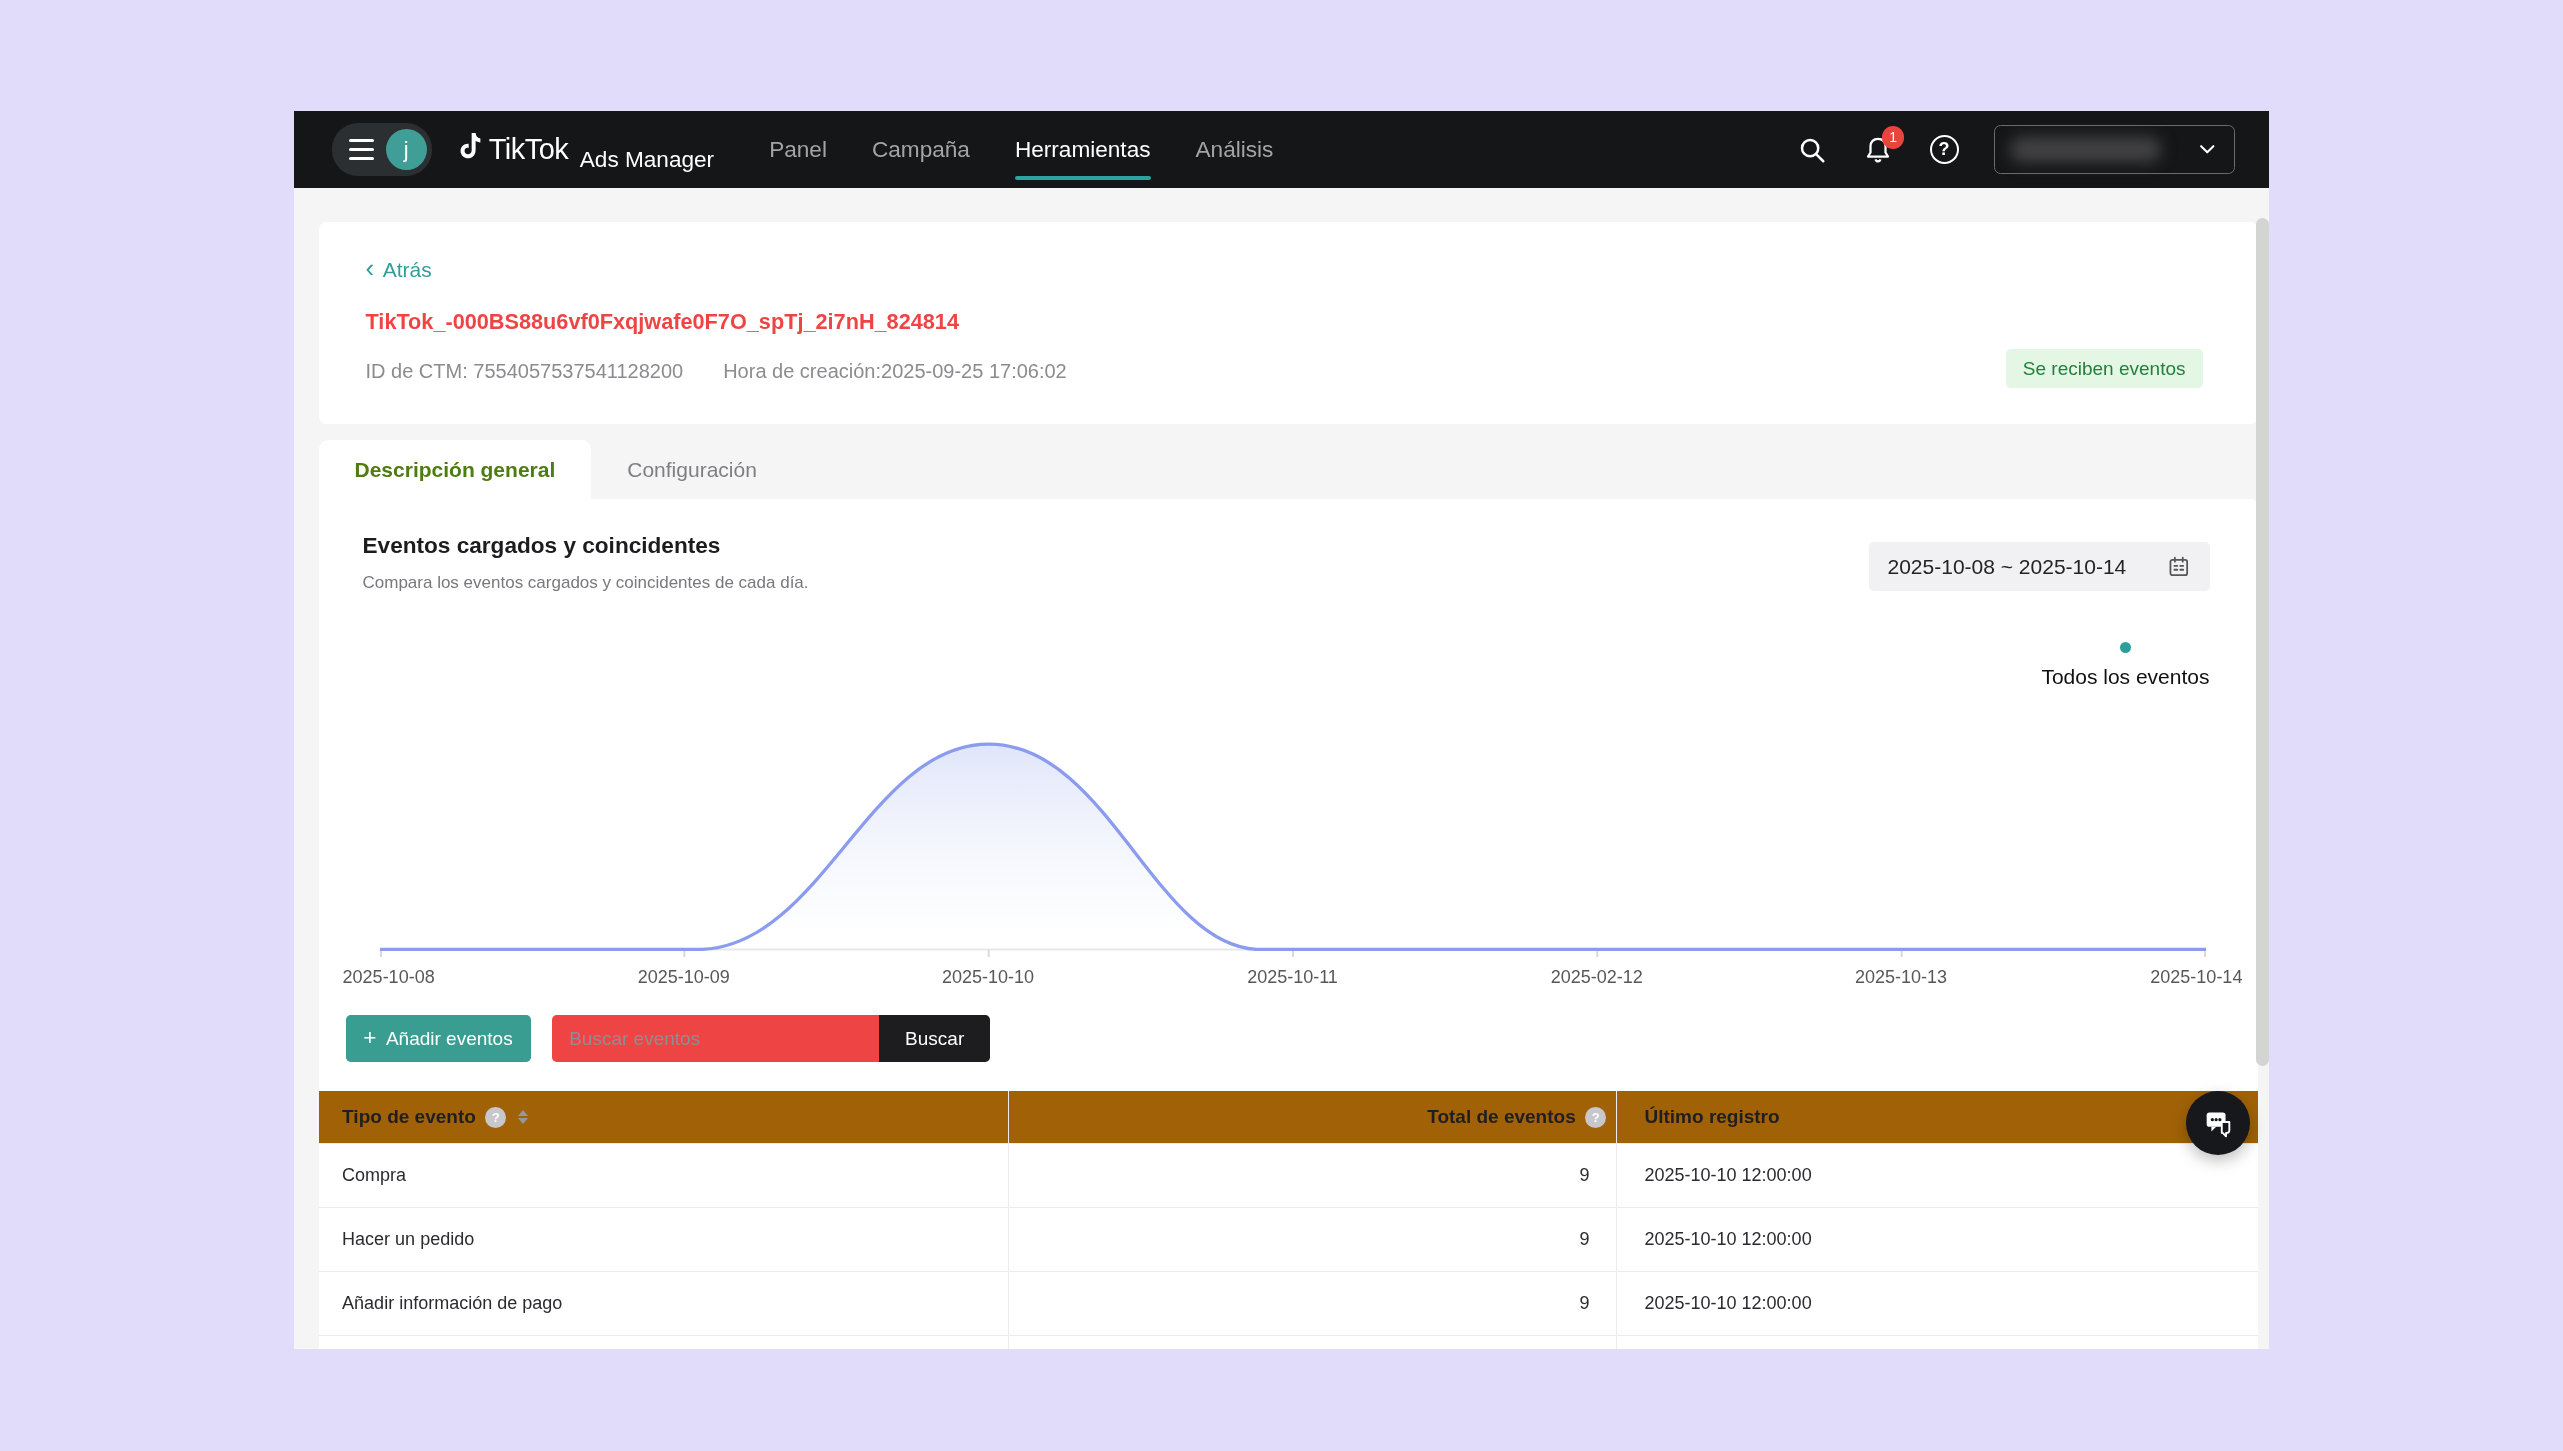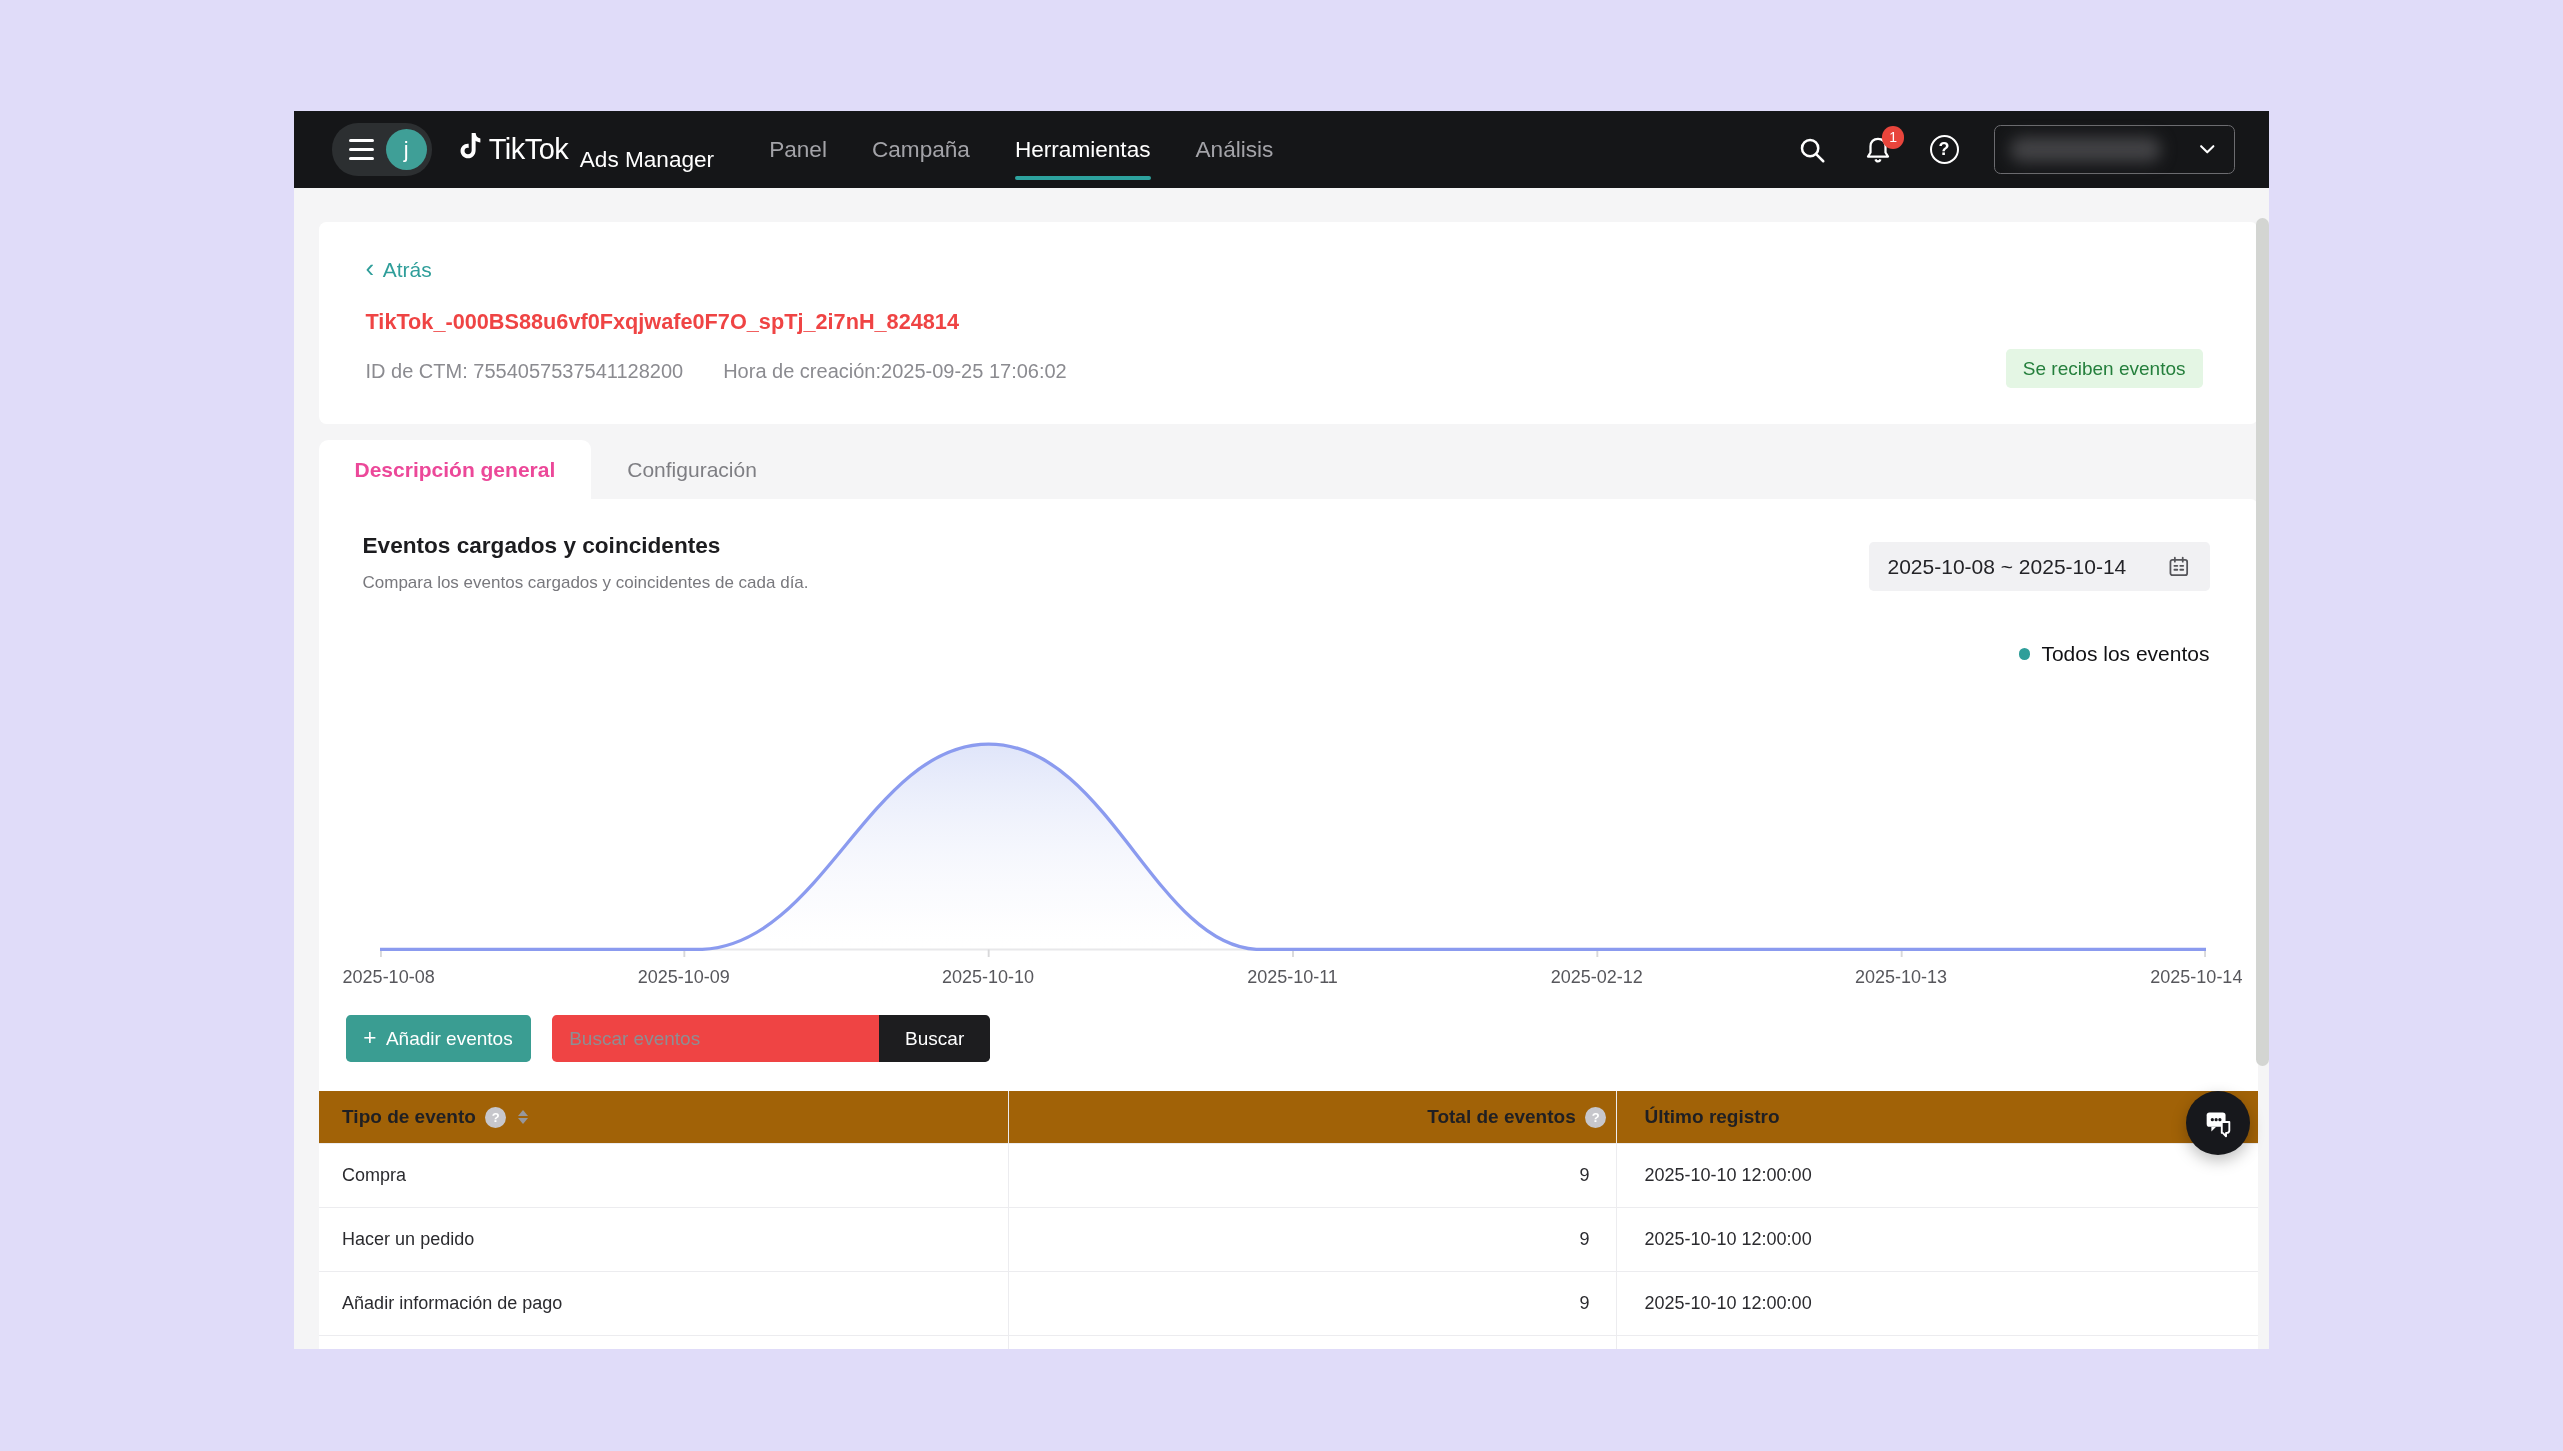--- a/index.html
+++ b/index.html
@@ -37,28 +37,28 @@
   .header-card { position:absolute; left:24.5px; top:111px; width:1939px; height:202px; background:#fff; border-radius:7.5px; }
   .back-link { position:absolute; left:47px; top:36px; display:flex; align-items:center; gap:8.5px; color:#2f9e9a; font-size:21px; cursor:pointer; }
   .back-chevron { font-size:26px; line-height:19px; transform:translateY(-1.9px); }
   .page-title { position:absolute; left:47px; top:87px; color:#ef4444; font-size:21.7px; font-weight:600; }
   .meta-row { position:absolute; left:47px; top:138px; display:flex; gap:40px; color:#8b8b90; font-size:20px; }
   .status-badge { position:absolute; right:55px; top:127px; background:#e4f6e4; color:#247f3c; font-size:19px; padding:8.5px 17px; border-radius:4.7px; }
 
   
   .tab-strip { position:absolute; left:24.5px; top:329px; width:1939px; height:59px; display:flex; }
   .tab { height:59px; display:flex; align-items:center; justify-content:center; font-size:21px; color:#7e7e83; padding:0 36px; cursor:pointer; }
-  .tab.active { background:#fff; border-radius:9.4px 9.4px 0 0; color:#ec4899; font-weight:600; min-width:222px; }
+  .tab.active { background:#fff; border-radius:9.4px 9.4px 0 0; color:#4d7c0f; font-weight:600; min-width:222px; }
 
   
   .main-card { position:absolute; left:24.5px; top:388px; width:1939px; height:850px; background:#fff; border-radius:0 7.5px 0 0; }
   .section-title { position:absolute; left:44px; top:34px; font-size:22.6px; font-weight:700; color:#1c1c1f; }
   .section-subtitle { position:absolute; left:44px; top:74px; font-size:17px; color:#78787d; }
   .date-pill { position:absolute; right:48px; top:43px; width:341px; height:49px; background:#f1f1f3; border-radius:4.7px; display:flex; align-items:center; justify-content:space-between; padding:8px 19px; font-size:21px; color:#232327; cursor:pointer; }
-  .legend { position:absolute; right:48px; top:143px; display:flex; align-items:center; gap:11.3px; font-size:21px; color:#111114; cursor:pointer; }
+  .legend { position:absolute; right:48px; top:143px; display:flex; align-items:center; gap:11.3px; font-size:21px; color:#111114; cursor:pointer;flex-direction:column; }
   .legend-dot { width:11.3px; height:11.3px; border-radius:50%; background:#2f9e9a; }
 
   
   .chart-wrap { position:absolute; left:61px; top:177px; width:1826px; height:311px; }
   .chart-wrap svg { display:block; }
   .axis-labels { position:relative; width:100%; height:28px; }
   .axis-label { position:absolute; top:5.7px; transform:translateX(-50%); font-size:18px; color:#57575c; white-space:nowrap; }
 
   
   .toolbar { position:absolute; left:27px; top:516px; display:flex; align-items:center; height:47px; }

